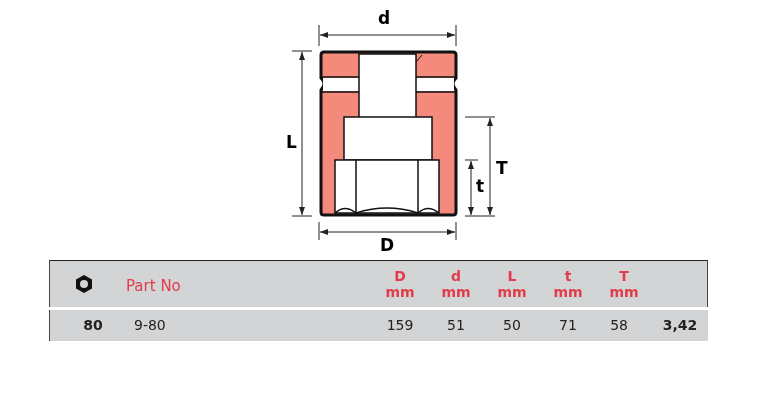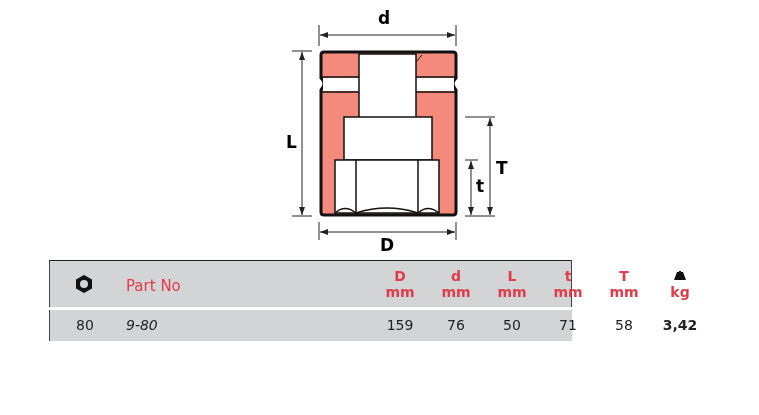--- a/index.html
+++ b/index.html
@@ -1,19 +1,19 @@
 <!DOCTYPE html>
 <html><head>
 <meta charset="utf-8">
 <style>
   html, body { margin: 0; padding: 0; background: #ffffff; }
   body { width: 759px; height: 415px; position: relative; overflow: hidden;
          font-family: "DejaVu Sans", sans-serif; }
   .drawing { position: absolute; left: 280px; top: 0; width: 240px; height: 260px; }
-  .tbl { position: absolute; left: 49px; top: 260px; width: 523px; border-radius: 9px; }
+  .tbl { position: absolute; left: 49px; top: 260px; width: 659px; border-radius: 9px; }
   .hdr { height: 46px; background: #d3d4d6; border-top: 1px solid #222;
          border-left: 1px solid #444; border-right: 1px solid #444;
          position: relative; }
   .row { height: 31px; background: #d3d4d6; margin-top: 3px; position: relative;
          border-left: 1px solid #444; }
   .cell { position: absolute; text-align: center; }
   .hdr .lbl { color: #e03c4a; font-size: 14px; line-height: 16px; font-weight: bold; }
   .hdr .partlbl { color: #e03c4a; font-size: 15px; font-weight: normal; top: 16px; left: 76px; text-align: left; }
   .row .val { font-size: 14px; color: #222; top: 7px; }
   .hexicon { left: 24px; top: 13px; width: 20px; height: 20px; }
@@ -100,34 +100,25 @@
       <div>mm</div>
     </div>
     <div class="cell lbl" style="left:498px;top:7px;width:40px;">
       <div>t</div>
       <div>mm</div>
     </div>
     <div class="cell lbl" style="left:554px;top:7px;width:40px;">
       <div>T</div>
       <div>mm</div>
     </div>
-    <div class="cell lbl" style="left:610px;top:7px;width:40px;">
-      <div style="height:16px;display:flex;justify-content:center;align-items:center;">
-        <svg class="weighticon" viewBox="0 0 14 10">
-            <polygon points="4,1 10,1 13,9 1,9" fill="#111"></polygon>
-            <rect x="6" y="0" width="2" height="2" fill="#111"></rect>
-          </svg>
-      </div>
-      <div>kg</div>
-    </div>
   </div>
 
   <div class="row">
-    <div class="cell val" style="left:20px;width:30px;">80</div>
-    <div class="cell val" style="left:76px;text-align:right;font-style:italic;">9-80</div>
+    <div class="cell val" style="left:28px;width:30px;font-weight:bold;">80</div>
+    <div class="cell val" style="left:84px;text-align:right;">9-80</div>
     <div class="cell val" style="left:330px;width:40px;">159</div>
-    <div class="cell val" style="left:386px;width:40px;">76</div>
+    <div class="cell val" style="left:386px;width:40px;">51</div>
     <div class="cell val" style="left:442px;width:40px;">50</div>
     <div class="cell val" style="left:498px;width:40px;">71</div>
-    <div class="cell val" style="left:554px;width:40px;">58</div>
+    <div class="cell val" style="left:538px;width:40px;text-align:right;">58</div>
     <div class="cell val" style="left:610px;width:40px;font-weight:bold;">3,42</div>
   </div>
 </div>
 
 </body></html>

